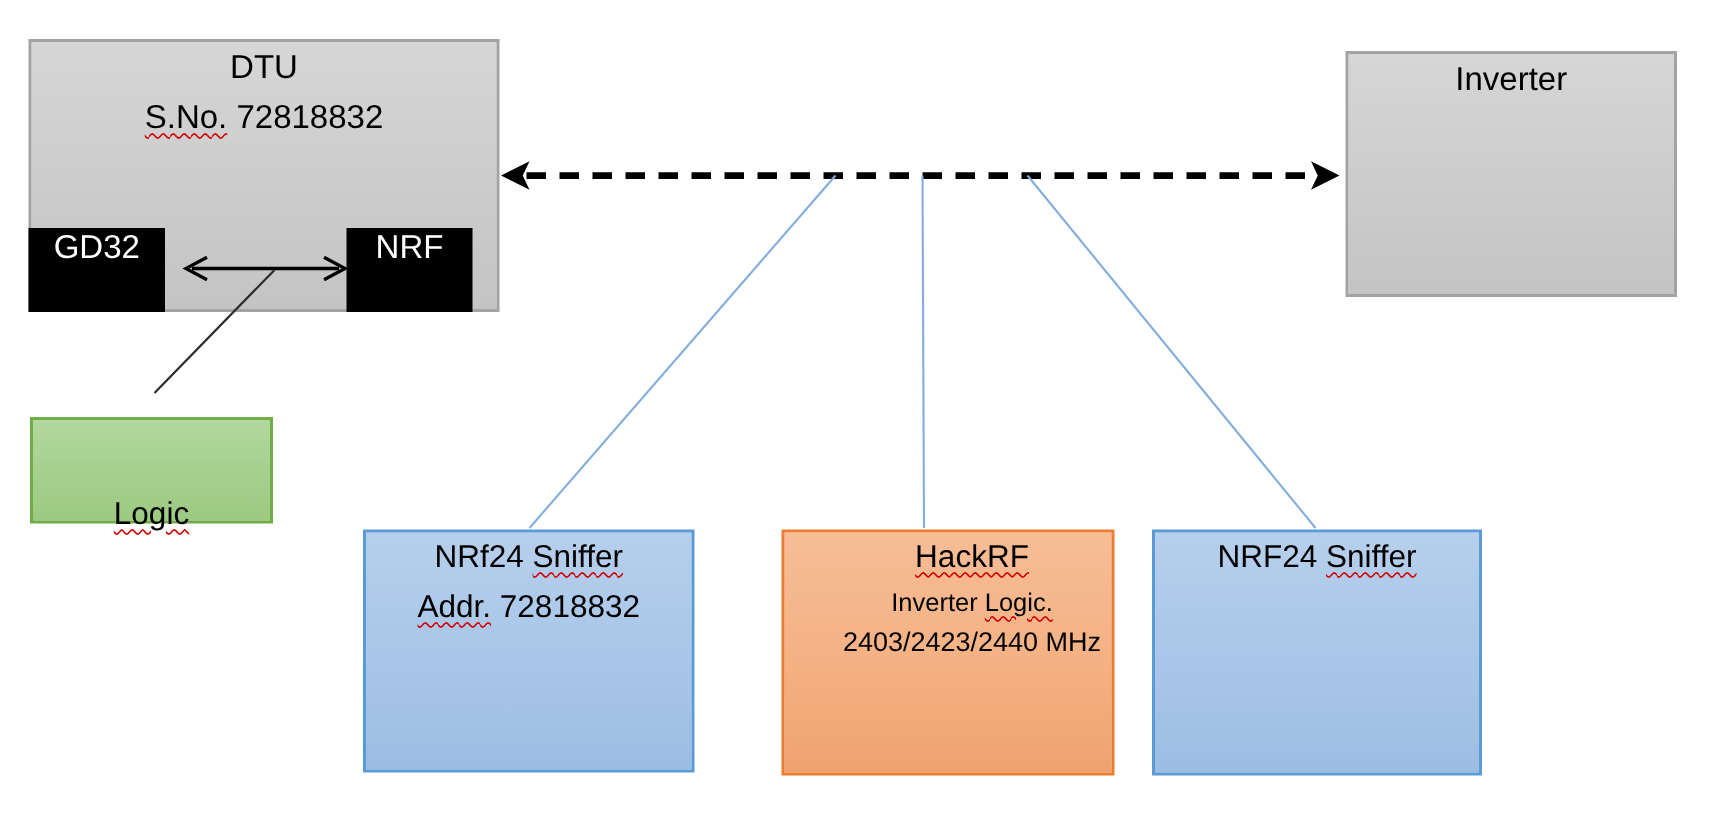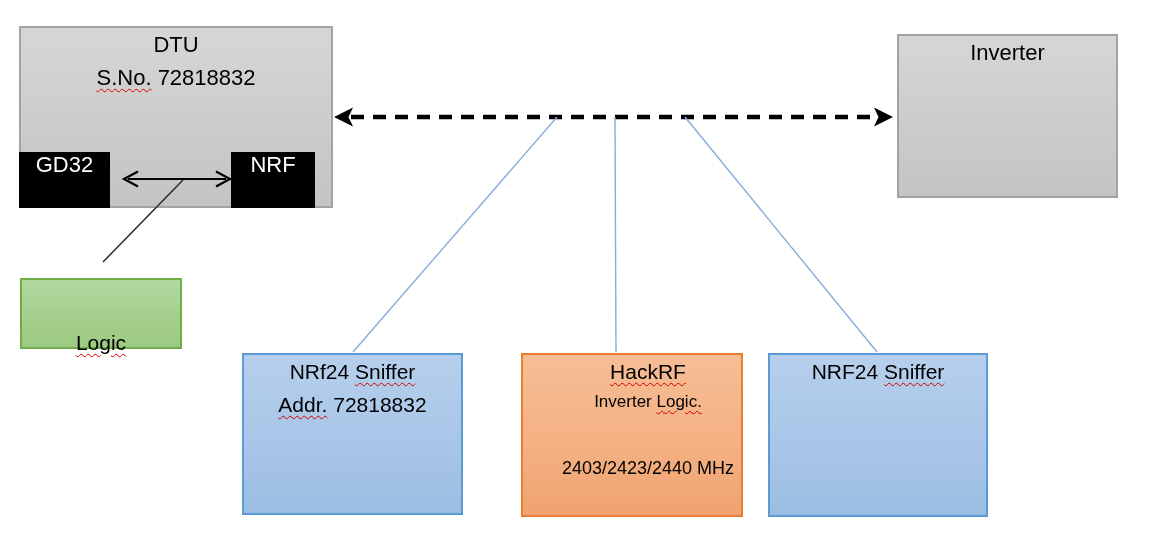--- a/index.html
+++ b/index.html
@@ -37,21 +37,21 @@
     background: linear-gradient(180deg, #b6cfec 0%, #a8c6e8 55%, #9cbde2 100%);
     border: 2px solid #5b9bd5;
   }
   .orange-box {
     background: linear-gradient(180deg, #f6bd96 0%, #f4b183 55%, #f0a270 100%);
     border: 2px solid #ed7d31;
   }
   .t21 { font-size: 21px; line-height: 33px; }
   .t22 { font-size: 22px; line-height: 33px; }
   .t17 { font-size: 17px; line-height: 27px; }
-  .t18 { font-size: 18px; line-height: 27px; margin-top: 40px; }
+  .t18 { font-size: 18px; line-height: 27px; }
   .sq {
     text-decoration-line: underline;
     text-decoration-style: wavy;
     text-decoration-color: #d40000;
     text-decoration-thickness: 1px;
     text-underline-offset: 3px;
     margin-top: 46px;
   }
   #wires {
     position: absolute;

